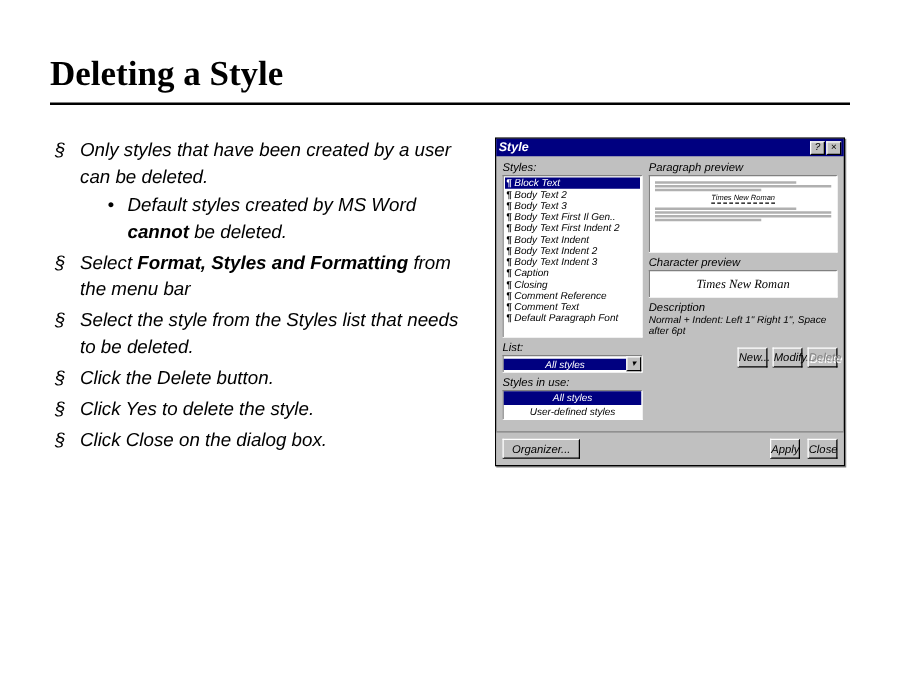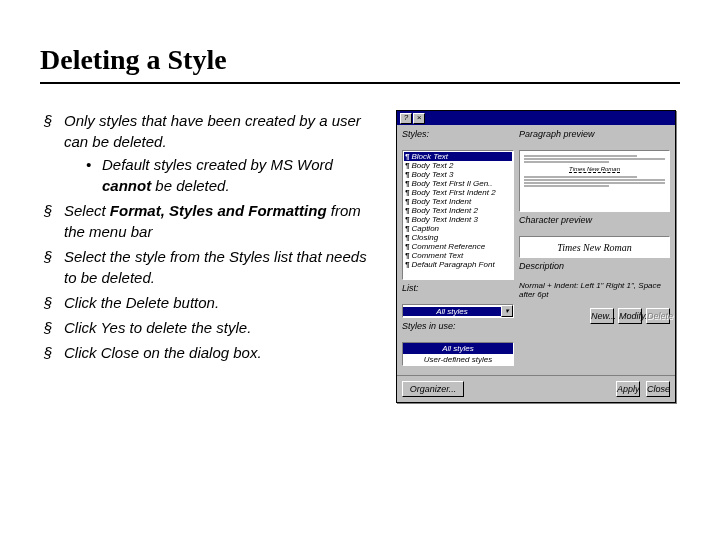--- a/index.html
+++ b/index.html
@@ -70,21 +70,21 @@
     background: #c0c0c0;
     border-top: 1px solid #fff; border-left: 1px solid #fff;
     border-right: 1px solid #000; border-bottom: 1px solid #000;
     margin-left: 1px;
     display: flex; align-items: center; justify-content: center;
     font-size: 8px; color: #000; line-height: 1;
   }
   .dlg-body { padding: 4px 5px 6px 5px; display: flex; gap: 5px; }
   .left-pane { flex: 0 0 112px; display: flex; flex-direction: column; }
   .right-pane { flex: 1; display: flex; flex-direction: column; }
-  .lbl { font-size: 9px; margin-bottom: 11px; }
+  .lbl { font-size: 9px; margin-bottom: 1px; }
   .listbox {
     background: #fff;
     border-top: 1px solid #808080; border-left: 1px solid #808080;
     border-right: 1px solid #fff; border-bottom: 1px solid #fff;
     height: 130px; overflow: hidden;
     padding: 1px;
   }
   .listbox .item {
     font-size: 8px; padding: 0 1px; white-space: nowrap;
     display: flex; align-items: center; gap: 2px;
@@ -173,20 +173,21 @@
         <li>Select the style from the Styles list that needs to be deleted.</li>
         <li>Click the Delete button.</li>
         <li>Click Yes to delete the style.</li>
         <li>Click Close on the dialog box.</li>
       </ul>
     </div>
 
     <div class="dlg-col">
       <div class="dlg">
         <div class="titlebar">
+          <span class="t-label">Style</span>
           <span class="tb-btn">?</span>
           <span class="tb-btn">×</span>
         </div>
         <div class="dlg-body">
           <div class="left-pane">
             <div class="lbl">Styles:</div>
             <div class="listbox" id="styles-listbox">
                 <div class="item sel">
                   <span class="pmark">¶</span>
                   <span>Block Text</span>

